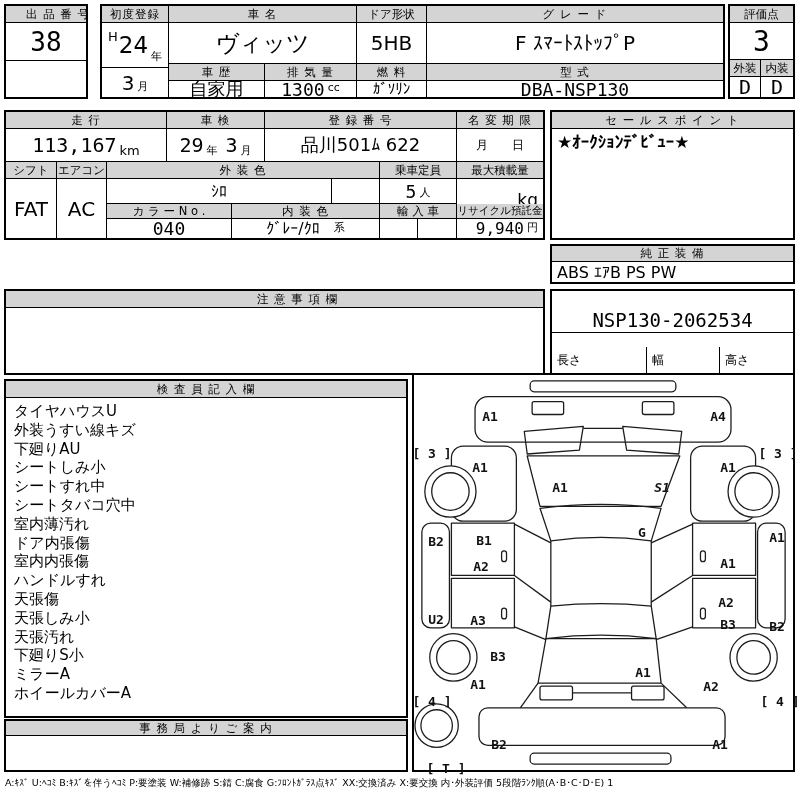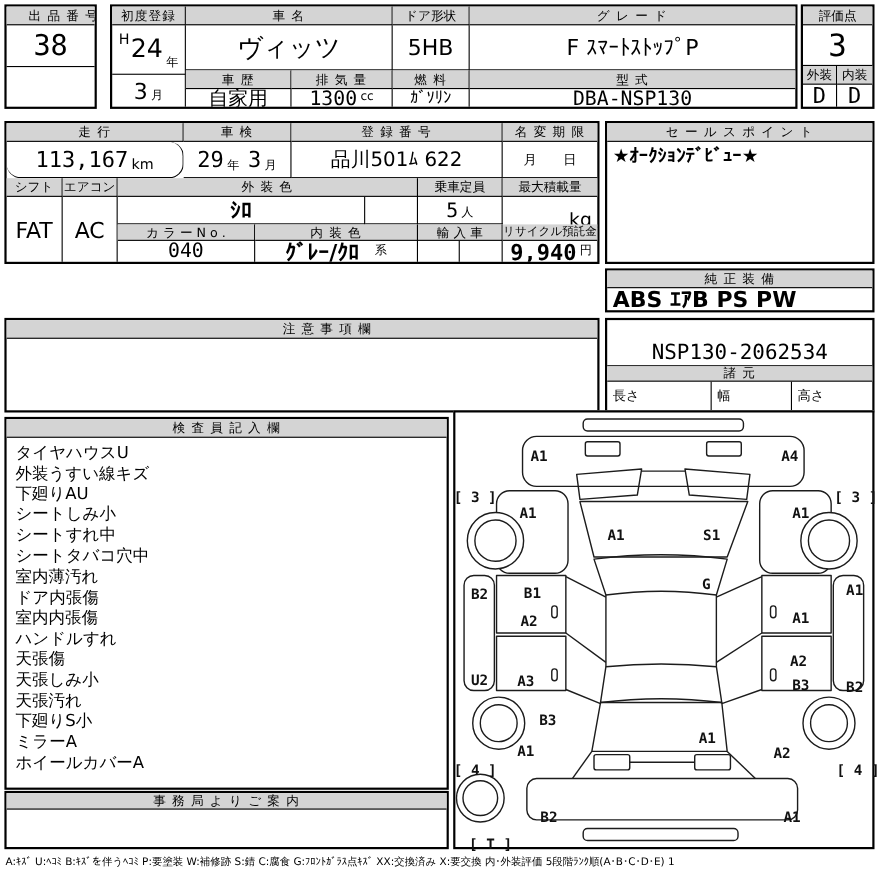--- a/index.html
+++ b/index.html
@@ -11,21 +11,21 @@
   .hd{background:#d4d4d4;font-size:11.5px;font-weight:500;letter-spacing:1px;}
   .br{border-right:1px solid #000;}
   .bb{border-bottom:1px solid #000;}
   .left{justify-content:flex-start;padding-left:5px;}
   .right{justify-content:flex-end;padding-right:5px;}
   .top-al{align-items:flex-start;padding-top:3px;}
   .v26{font-size:26px;font-family:"DejaVu Sans Mono",monospace;}
   .v24{font-size:23px;}
   .v20{font-size:20px;}
   .v18{font-size:18px;}
-  .v16{font-size:20px;font-weight:bold;}
+  .v16{font-size:16px;}
   .v15{font-size:15px;}
   .v12{font-size:12px;}
   .unit{font-size:11px;margin-left:3px;align-self:flex-end;padding-bottom:3px;}
   .era{font-size:13px;align-self:flex-start;padding-top:6px;margin-right:1px;}
   .mono{font-family:"DejaVu Sans Mono",monospace;}
   .bold{font-weight:bold;}
   #inspector-list{position:absolute;left:8px;top:21px;right:4px;bottom:4px;
         font-size:15px;line-height:18.8px;}
   #marker-layer{position:absolute;left:0;top:0;width:100%;height:100%;}
   #marker-layer span{position:absolute;transform:translate(-50%,-50%);
@@ -82,21 +82,21 @@
     <div class="cell hd bb" style="left:0;top:0;width:63px;height:17px;letter-spacing:0;">評価点</div>
     <div class="cell bb" style="left:0;top:17px;width:63px;height:37px;font-size:28px;font-family:'DejaVu Sans Mono',monospace;">3</div>
     <div class="cell hd bb br" style="left:0;top:54px;width:31px;height:17px;letter-spacing:0;">外装</div>
     <div class="cell hd bb" style="left:31px;top:54px;width:32px;height:17px;letter-spacing:0;">内装</div>
     <div class="cell br v20 mono" style="left:0;top:71px;width:31px;height:20px;">D</div>
     <div class="cell v20 mono" style="left:31px;top:71px;width:32px;height:20px;">D</div>
   </div>
 
   <div class="box" style="left:4px;top:110px;width:541px;height:130px;">
     <div class="cell hd bb br" style="left:0;top:0;width:161px;height:17px;">走 行</div>
-    <div class="cell bb br" style="left:0;top:17px;width:161px;height:33px;border-radius:13px;">
+    <div class="cell bb br" style="left:0;top:17px;width:161px;height:33px;">
       <span class="v20 mono">113,167</span>
         <span class="unit" style="font-size:13px;">km</span>
     </div>
     <div class="cell hd bb br" style="left:161px;top:0;width:98px;height:17px;">車 検</div>
     <div class="cell bb br" style="left:161px;top:17px;width:98px;height:33px;">
       <span class="v20 mono">29</span>
         <span class="unit">年</span>
         <span class="v20 mono" style="margin-left:8px;">3</span>
         <span class="unit">月</span>
     </div>
@@ -148,21 +148,20 @@
     <div class="cell hd bb" style="left:0;top:0;width:241px;height:16px;">純 正 装 備</div>
     <div class="cell left v16" style="left:0;top:16px;width:241px;height:20px;">ABS ｴｱB PS PW</div>
   </div>
 
   <div class="box" style="left:4px;top:289px;width:541px;height:86px;">
     <div class="cell hd bb" style="left:0;top:0;width:537px;height:17px;padding-left:46px;">注 意 事 項 欄</div>
   </div>
 
   <div class="box" style="left:550px;top:289px;width:245px;height:86px;">
     <div class="cell bb" style="left:0;top:16px;width:241px;height:26px;font-size:19px;font-family:'DejaVu Sans Mono',monospace;">NSP130-2062534</div>
-    <div class="cell hd bb" style="left:0;top:42px;width:241px;height:14px;">諸 元</div>
     <div class="cell br left v12" style="left:0;top:56px;width:95px;height:26px;">長さ</div>
     <div class="cell br left v12" style="left:95px;top:56px;width:73px;height:26px;">幅</div>
     <div class="cell left v12" style="left:168px;top:56px;width:73px;height:26px;">高さ</div>
   </div>
 
   <div class="box" style="left:4px;top:379px;width:404px;height:339px;">
     <div class="cell hd bb" style="left:0;top:0;width:400px;height:17px;">検 査 員 記 入 欄</div>
     <div id="inspector-list">
         <div>タイヤハウスU</div>
         <div>外装うすい線キズ</div>
@@ -260,21 +259,21 @@
       </g>
     </svg>
     <div id="marker-layer">
         <span style="left: 76px; top: 41px;">A1</span>
         <span style="left: 304px; top: 41px;">A4</span>
         <span style="left: 18px; top: 78px;">[ 3 ]</span>
         <span style="left: 364px; top: 78px;">[ 3 ]</span>
         <span style="left: 66px; top: 92px;">A1</span>
         <span style="left: 314px; top: 92px;">A1</span>
         <span style="left: 146px; top: 112px;">A1</span>
-        <span style="left: 233px; top: 112px;">S1</span>
+        <span style="left: 248px; top: 112px; font-style: italic;">S1</span>
         <span style="left: 228px; top: 157px;">G</span>
         <span style="left: 22px; top: 166px;">B2</span>
         <span style="left: 22px; top: 244px;">U2</span>
         <span style="left: 70px; top: 165px;">B1</span>
         <span style="left: 67px; top: 191px;">A2</span>
         <span style="left: 64px; top: 245px;">A3</span>
         <span style="left: 84px; top: 281px;">B3</span>
         <span style="left: 64px; top: 309px;">A1</span>
         <span style="left: 363px; top: 162px;">A1</span>
         <span style="left: 363px; top: 251px;">B2</span>

